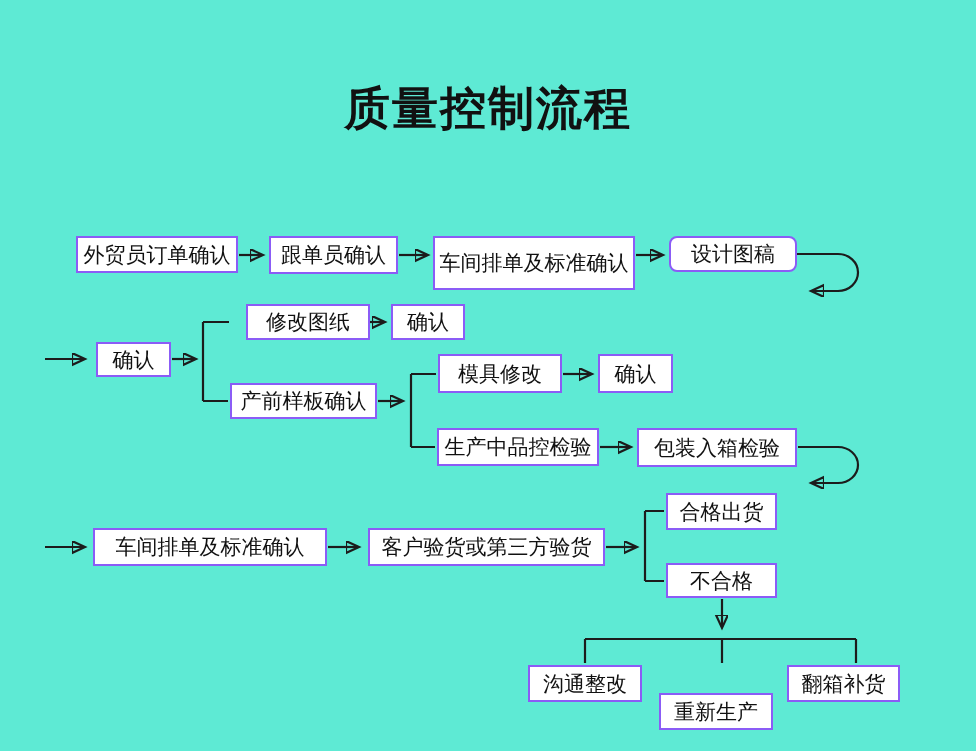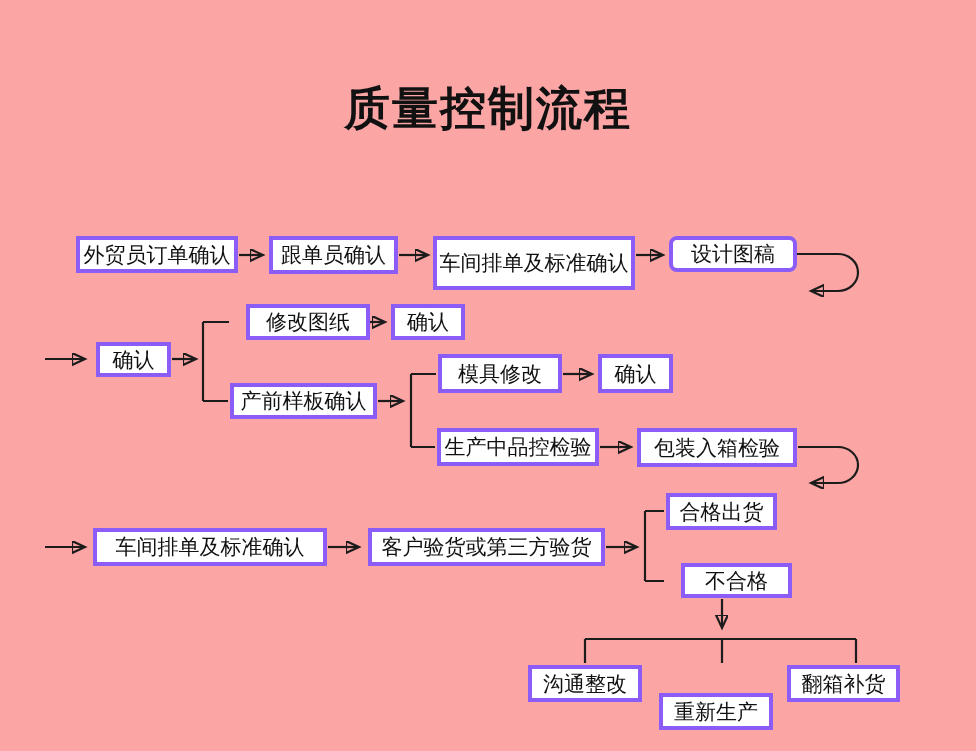--- a/index.html
+++ b/index.html
@@ -4,40 +4,40 @@
 <style>
   html, body {
     margin: 0;
     padding: 0;
     background: #ffffff;
   }
   #canvas {
     position: relative;
     width: 976px;
     height: 751px;
-    background: #fca5a5;
+    background: #5eead4;
     font-family: "Liberation Sans", "DejaVu Sans", sans-serif;
     overflow: hidden;
   }
   #title {
     position: absolute;
     top: 82px;
     left: 0;
     width: 976px;
     text-align: center;
     font-size: 46px;
     line-height: 52px;
     font-weight: 700;
     color: #111111;
     letter-spacing: 2px;
   }
   .node {
     position: absolute;
     box-sizing: border-box;
-    border: 4px solid #8b5cf6;
+    border: 2px solid #8b5cf6;
     background: #ffffff;
     display: flex;
     align-items: center;
     justify-content: center;
     font-size: 21px;
     color: #111111;
     white-space: nowrap;
     z-index: 2;
   }
   #connectors {
@@ -99,19 +99,19 @@
   <div class="node" style="left:391px; top:304px; width:74px;  height:36px;">确认</div>
   <div class="node" style="left:230px; top:383px; width:147px; height:36px;">产前样板确认</div>
   <div class="node" style="left:438px; top:354px; width:124px; height:39px;">模具修改</div>
   <div class="node" style="left:598px; top:354px; width:75px;  height:39px;">确认</div>
   <div class="node" style="left:437px; top:428px; width:162px; height:38px;">生产中品控检验</div>
   <div class="node" style="left:637px; top:428px; width:160px; height:39px;">包装入箱检验</div>
 
   <div class="node" style="left:93px;  top:528px; width:234px; height:38px;">车间排单及标准确认</div>
   <div class="node" style="left:368px; top:528px; width:237px; height:38px;">客户验货或第三方验货</div>
   <div class="node" style="left:666px; top:493px; width:111px; height:37px;">合格出货</div>
-  <div class="node" style="left:681px; top:563px; width:111px; height:35px;">不合格</div>
+  <div class="node" style="left:666px; top:563px; width:111px; height:35px;">不合格</div>
 
   <div class="node" style="left:528px; top:665px; width:114px; height:37px;">沟通整改</div>
   <div class="node" style="left:659px; top:693px; width:114px; height:37px;">重新生产</div>
   <div class="node" style="left:787px; top:665px; width:113px; height:37px;">翻箱补货</div>
 
 </div>
 
 </body></html>

